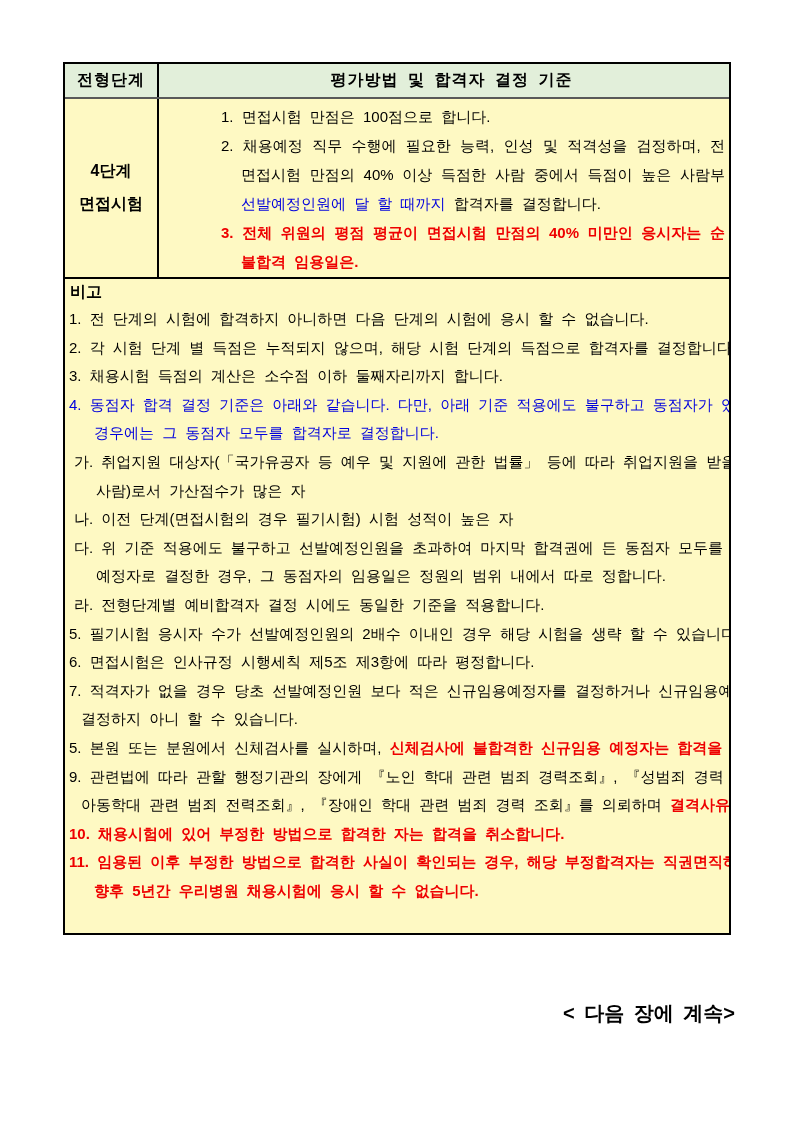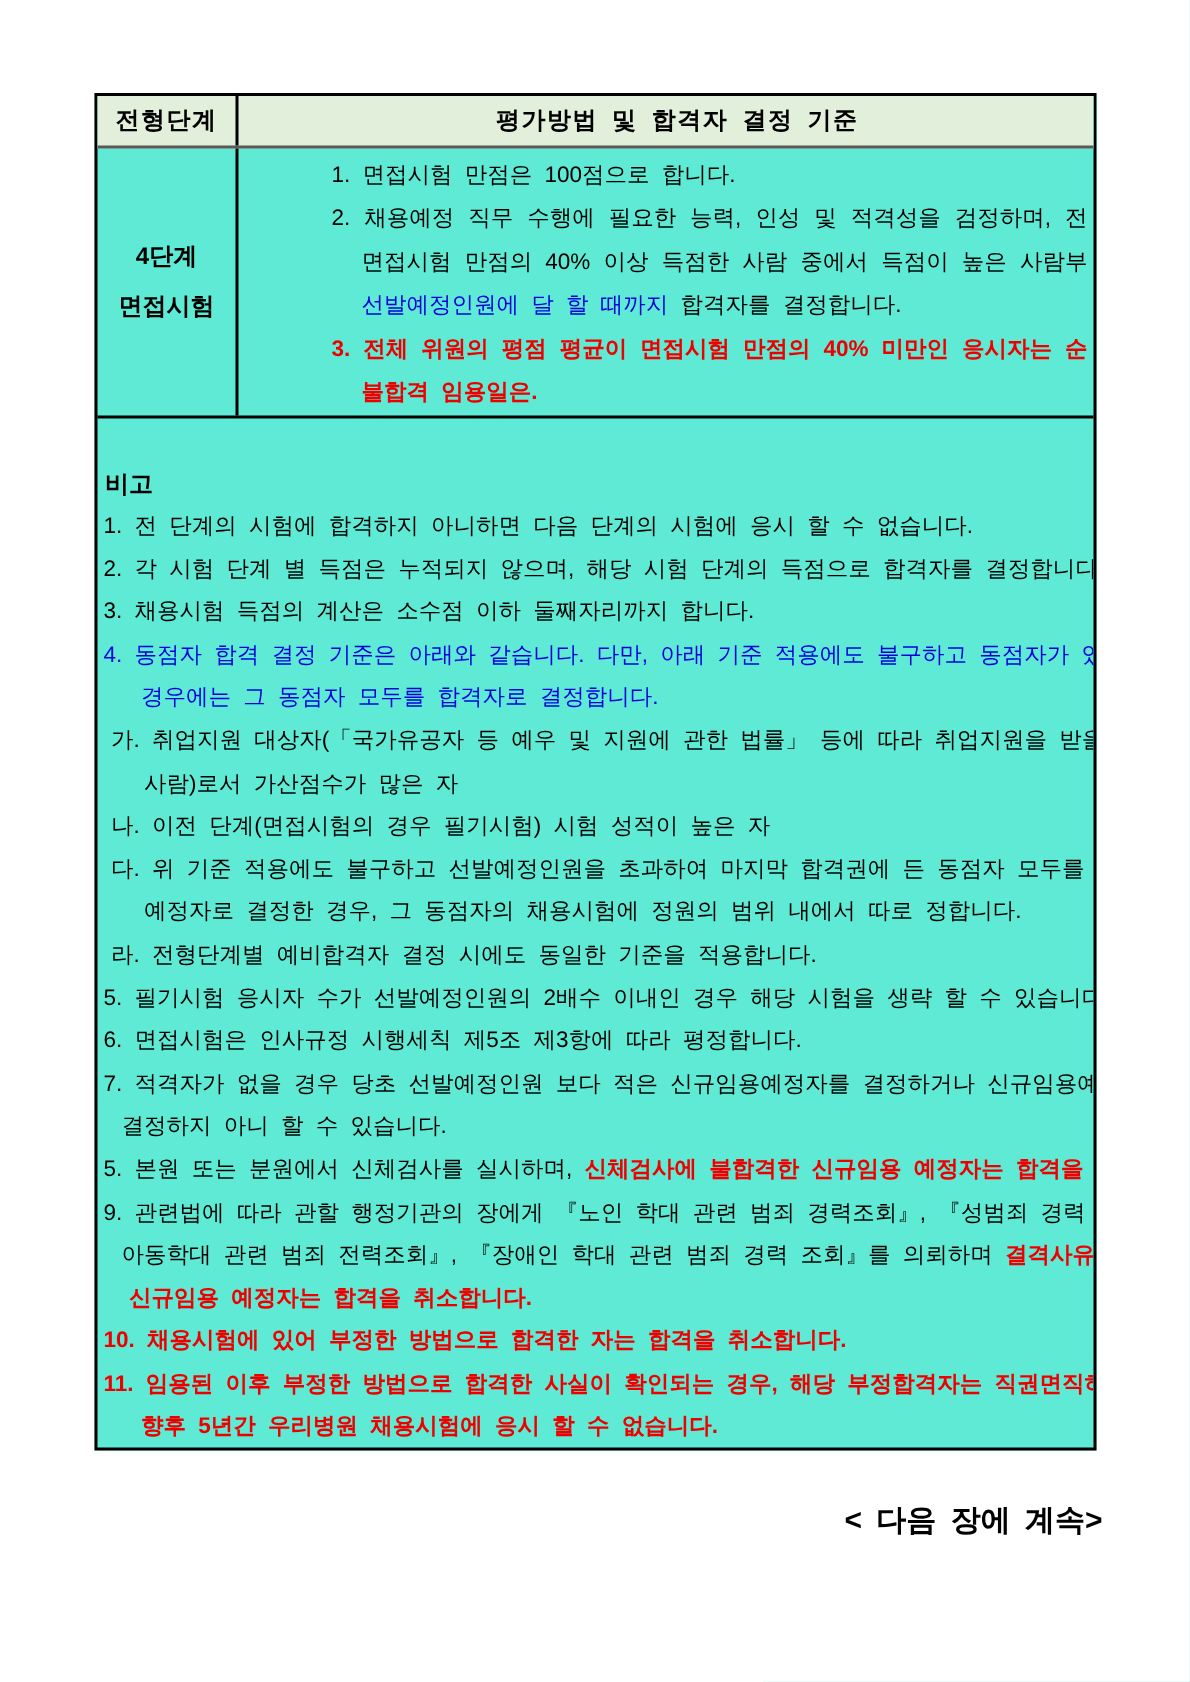--- a/index.html
+++ b/index.html
@@ -9,21 +9,21 @@
   html,body{ background:#ffffff; }
   body{
     font-family:"Liberation Sans","DejaVu Sans",sans-serif;
     color:var(--ink);
     width:793px; height:1121px; position:relative; overflow:hidden;
   }
   .page{ position:absolute; inset:0; background:#fff; }
 
   .doc-table{
     position:absolute; left:63px; top:62px; width:668px;
-    border:2px solid var(--border); background:#5eead4;
+    border:2px solid var(--border); background:#fef9c3;
   }
   .hdr-row{ display:flex; height:35px; border-bottom:2px solid #595959; background:var(--green); }
   .hdr-cell{
     display:flex; align-items:center; justify-content:center;
     font-weight:bold; font-size:16px; letter-spacing:1px; word-spacing:4px;
   }
   .col1{ width:94px; border-right:2px solid var(--border); flex:none; }
   .col2{ flex:1; min-width:0;padding-left:15px; }
 
   .body-row{ display:flex; height:180px; border-bottom:2px solid var(--border); }
@@ -33,21 +33,21 @@
   }
   .criteria-cell{ padding-top:3px; overflow:hidden; }
 
   .line{
     font-size:15px; height:29px; line-height:29px; white-space:pre;
     word-spacing:4px; overflow:hidden; padding-left:5px; padding-right:4px;margin-left:42px;
   }
   .just{ white-space:normal; text-align:justify; text-align-last:justify; }
   .ti{ padding-left:25px; }
 
-  .remarks{ padding-top:2px; height:654px; overflow:hidden;margin-top:32px; }
+  .remarks{ padding-top:2px; height:654px; overflow:hidden; }
   .r-title{ font-weight:bold; font-size:16px; height:24px; line-height:22px; padding-left:5px; }
   .r-line{
     font-size:15px; height:28.6px; line-height:28.6px; white-space:pre;
     word-spacing:4px; overflow:hidden; padding-left:4px; padding-right:4px;
   }
   .k{ padding-left:9px; }
   .i1{ padding-left:16px; }
   .i2{ padding-left:21px; }
   .i3{ padding-left:29px; }
   .kw{ padding-left:31px; }
@@ -91,30 +91,29 @@
       <div class="r-title">비고</div>
       <div class="r-line">1. 전 단계의 시험에 합격하지 아니하면 다음 단계의 시험에 응시 할 수 없습니다.</div>
       <div class="r-line">2. 각 시험 단계 별 득점은 누적되지 않으며, 해당 시험 단계의 득점으로 합격자를 결정합니다.</div>
       <div class="r-line">3. 채용시험 득점의 계산은 소수점 이하 둘째자리까지 합니다.</div>
       <div class="r-line just blue">4. 동점자 합격 결정 기준은 아래와 같습니다. 다만, 아래 기준 적용에도 불구하고 동점자가 있을</div>
       <div class="r-line i3 blue">경우에는 그 동점자 모두를 합격자로 결정합니다.</div>
       <div class="r-line just k">가. 취업지원 대상자(「국가유공자 등 예우 및 지원에 관한 법률」 등에 따라 취업지원을 받을 수 있는</div>
       <div class="r-line kw">사람)로서 가산점수가 많은 자</div>
       <div class="r-line k">나. 이전 단계(면접시험의 경우 필기시험) 시험 성적이 높은 자</div>
       <div class="r-line just k">다. 위 기준 적용에도 불구하고 선발예정인원을 초과하여 마지막 합격권에 든 동점자 모두를 신규채용</div>
-      <div class="r-line kw">예정자로 결정한 경우, 그 동점자의 채용시험에 정원의 범위 내에서 따로 정합니다.</div>
+      <div class="r-line kw">예정자로 결정한 경우, 그 동점자의 임용일은 정원의 범위 내에서 따로 정합니다.</div>
       <div class="r-line k">라. 전형단계별 예비합격자 결정 시에도 동일한 기준을 적용합니다.</div>
       <div class="r-line">5. 필기시험 응시자 수가 선발예정인원의 2배수 이내인 경우 해당 시험을 생략 할 수 있습니다.</div>
       <div class="r-line">6. 면접시험은 인사규정 시행세칙 제5조 제3항에 따라 평정합니다.</div>
       <div class="r-line just">7. 적격자가 없을 경우 당초 선발예정인원 보다 적은 신규임용예정자를 결정하거나 신규임용예정자를</div>
       <div class="r-line i1">결정하지 아니 할 수 있습니다.</div>
       <div class="r-line"><span>5. 본원 또는 분원에서 신체검사를 실시하며, </span><span class="red">신체검사에 불합격한 신규임용 예정자는 합격을 취소합니다.</span></div>
       <div class="r-line">9. 관련법에 따라 관할 행정기관의 장에게 『노인 학대 관련 범죄 경력조회』, 『성범죄 경력 및</div>
       <div class="r-line i1"><span>아동학대 관련 범죄 전력조회』, 『장애인 학대 관련 범죄 경력 조회』를 의뢰하며 </span><span class="red">결격사유가 발생한</span></div>
-      <div class="r-line i2 red">신규임용 예정자는 합격을 취소합니다.</div>
       <div class="r-line red">10. 채용시험에 있어 부정한 방법으로 합격한 자는 합격을 취소합니다.</div>
       <div class="r-line red">11. 임용된 이후 부정한 방법으로 합격한 사실이 확인되는 경우, 해당 부정합격자는 직권면직하고,</div>
       <div class="r-line i3 red">향후 5년간 우리병원 채용시험에 응시 할 수 없습니다.</div>
     </div>
 
   </div>
 
   <div class="footer-note">&lt; 다음 장에 계속&gt;</div>
 
 </div>

